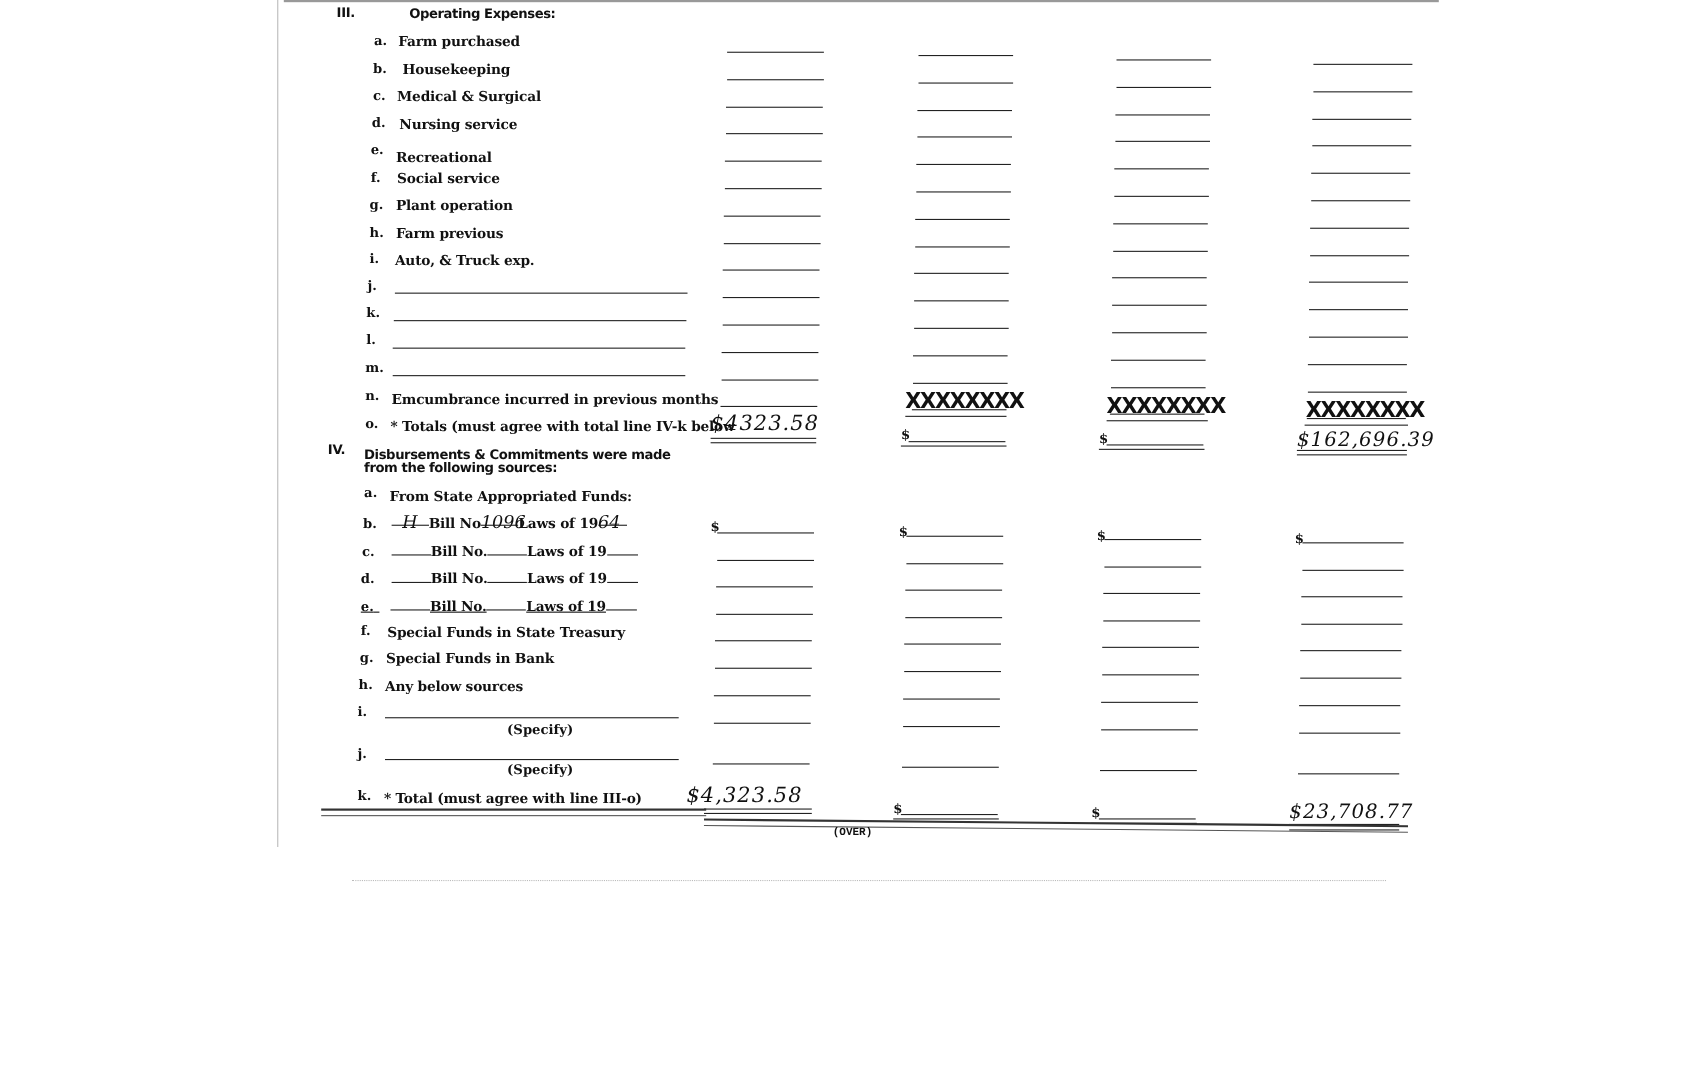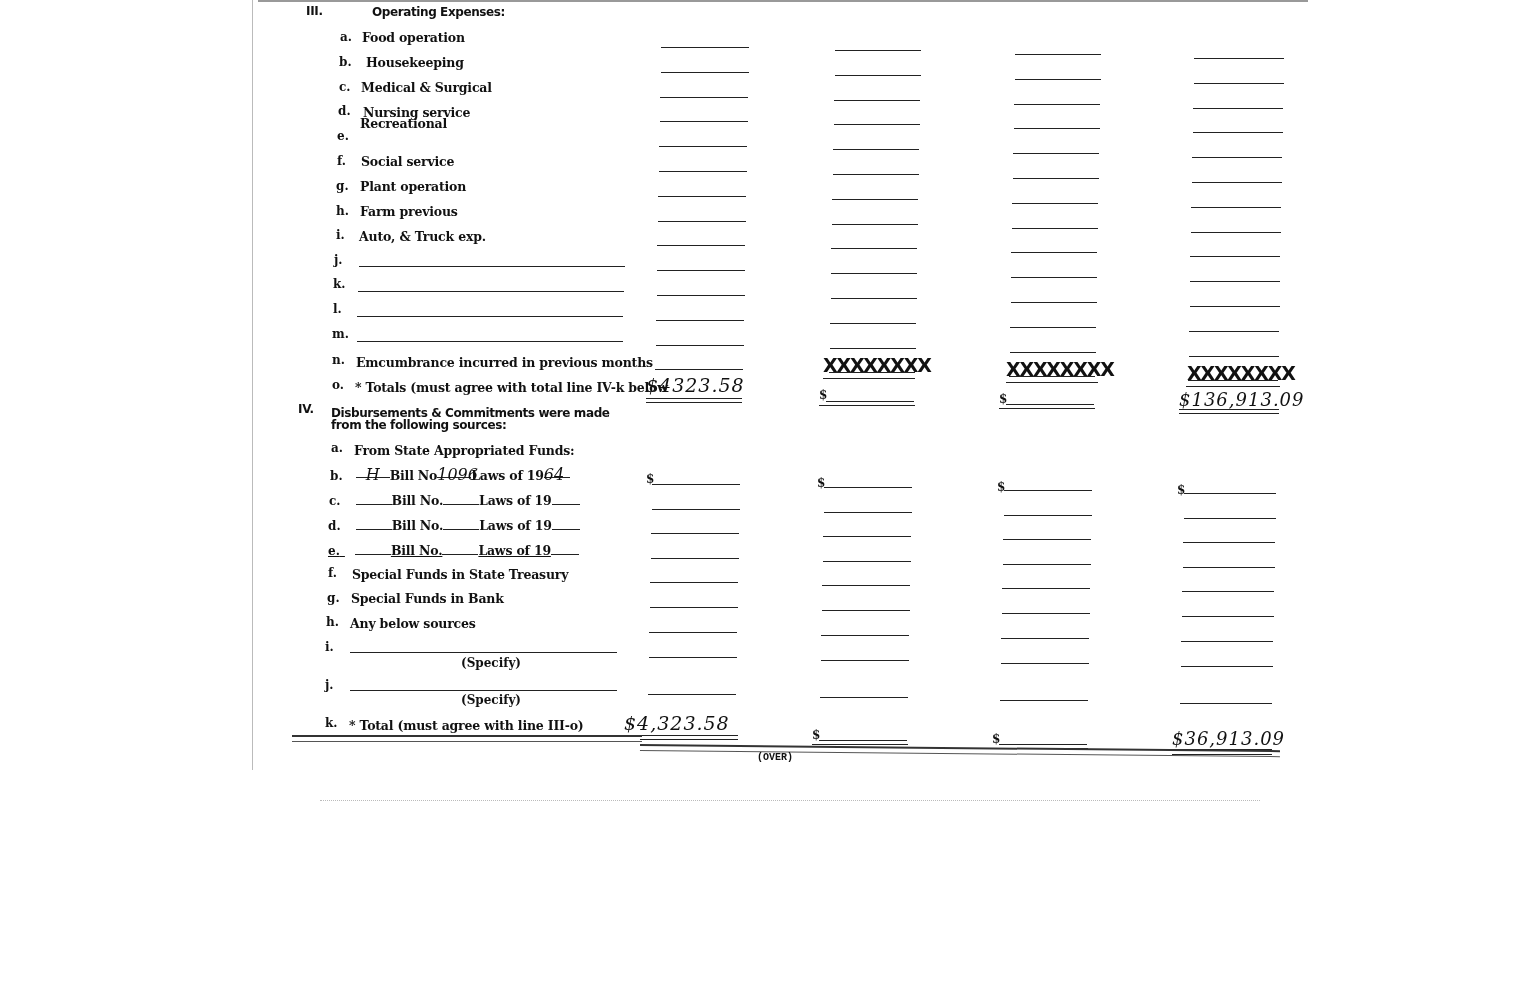--- a/index.html
+++ b/index.html
@@ -28,37 +28,37 @@
 
 <div class="page-edge-left"></div>
 <div class="top-rule"></div>
 
 <div>
   <span class="abs sect-num" style="left:306px; top:4px;">III.</span>
   <span class="abs sect-title" style="left:340px; top:6px;margin-left:32px;">Operating Expenses:</span>
 
   <div>
     <span class="abs letter" style="left:340px; top:30px;">a.</span>
-    <span class="abs label" style="left:362px; top:30px;">Food operation</span>
+    <span class="abs label" style="left:362px; top:30px;">Farm purchased</span>
   </div>
   <div>
     <span class="abs letter" style="left:339px; top:55px;">b.</span>
     <span class="abs label" style="left:366px; top:55px;">Housekeeping</span>
   </div>
   <div>
     <span class="abs letter" style="left:339px; top:80px;">c.</span>
     <span class="abs label" style="left:361px; top:80px;">Medical &amp; Surgical</span>
   </div>
   <div>
     <span class="abs letter" style="left:338px; top:104px;">d.</span>
     <span class="abs label" style="left:363px; top:105px;">Nursing service</span>
   </div>
   <div>
     <span class="abs letter" style="left:337px; top:129px;">e.</span>
-    <span class="abs label" style="left:360px; top:116px;">Recreational</span>
+    <span class="abs label" style="left:360px; top:135px;">Recreational</span>
   </div>
   <div>
     <span class="abs letter" style="left:337px; top:154px;">f.</span>
     <span class="abs label" style="left:361px; top:154px;">Social service</span>
   </div>
   <div>
     <span class="abs letter" style="left:336px; top:179px;">g.</span>
     <span class="abs label" style="left:360px; top:179px;">Plant operation</span>
   </div>
   <div>
@@ -164,21 +164,21 @@
 
   <span class="abs hand" style="left:646px; top:374px;">$4323.58</span>
   <div class="blank" style="left:646px; top:398px; width:96px;"></div>
   <div class="blank" style="left:646px; top:402px; width:96px;"></div>
   <span class="abs dollar" style="left:819px; top:388px;">$</span>
   <div class="blank" style="left:826px; top:401px; width:88px;"></div>
   <div class="blank" style="left:819px; top:405px; width:96px;"></div>
   <span class="abs dollar" style="left:999px; top:392px;">$</span>
   <div class="blank" style="left:1006px; top:404px; width:88px;"></div>
   <div class="blank" style="left:999px; top:408px; width:96px;"></div>
-  <span class="abs hand" style="left:1179px; top:389px; font-size:18px;">$136,913.09</span>
+  <span class="abs hand" style="left:1179px; top:389px; font-size:18px;">$162,696.39</span>
   <div class="blank" style="left:1179px; top:409px; width:100px;"></div>
   <div class="blank" style="left:1179px; top:413px; width:100px;"></div>
 </div>
 
 <div>
   <span class="abs sect-num" style="left:298px; top:402px;">IV.</span>
   <span class="abs sect-title" style="left:331px; top:407px;">Disbursements &amp; Commitments were made</span>
   <span class="abs sect-title" style="left:331px; top:419px;">from the following sources:</span>
 
   <div>
@@ -277,21 +277,21 @@
 
   <span class="abs hand" style="left:624px; top:712px;">$4,323.58</span>
   <div class="blank" style="left:640px; top:735px; width:98px;"></div>
   <div class="blank" style="left:640px; top:739px; width:98px;"></div>
   <span class="abs dollar" style="left:812px; top:728px;">$</span>
   <div class="blank" style="left:819px; top:740px; width:88px;"></div>
   <div class="blank" style="left:812px; top:744px; width:96px;"></div>
   <span class="abs dollar" style="left:992px; top:732px;">$</span>
   <div class="blank" style="left:999px; top:744px; width:88px;"></div>
   <div class="blank" style="left:992px; top:748px; width:96px;"></div>
-  <span class="abs hand" style="left:1172px; top:728px; font-size:18px;">$36,913.09</span>
+  <span class="abs hand" style="left:1172px; top:728px; font-size:18px;">$23,708.77</span>
   <div class="blank" style="left:1172px; top:749px; width:100px;"></div>
   <div class="blank" style="left:1172px; top:754px; width:100px;"></div>
 </div>
 
 <div class="double-rule" style="left:292px; top:735px; width:350px;"></div>
 <div class="double-rule" style="left:640px; top:744px; width:640px; transform: rotate(0.55deg); transform-origin:left;"></div>
 
 <span class="abs over" style="left:757px; top:752px;">(OVER)</span>
 
 <div class="noise"></div>

